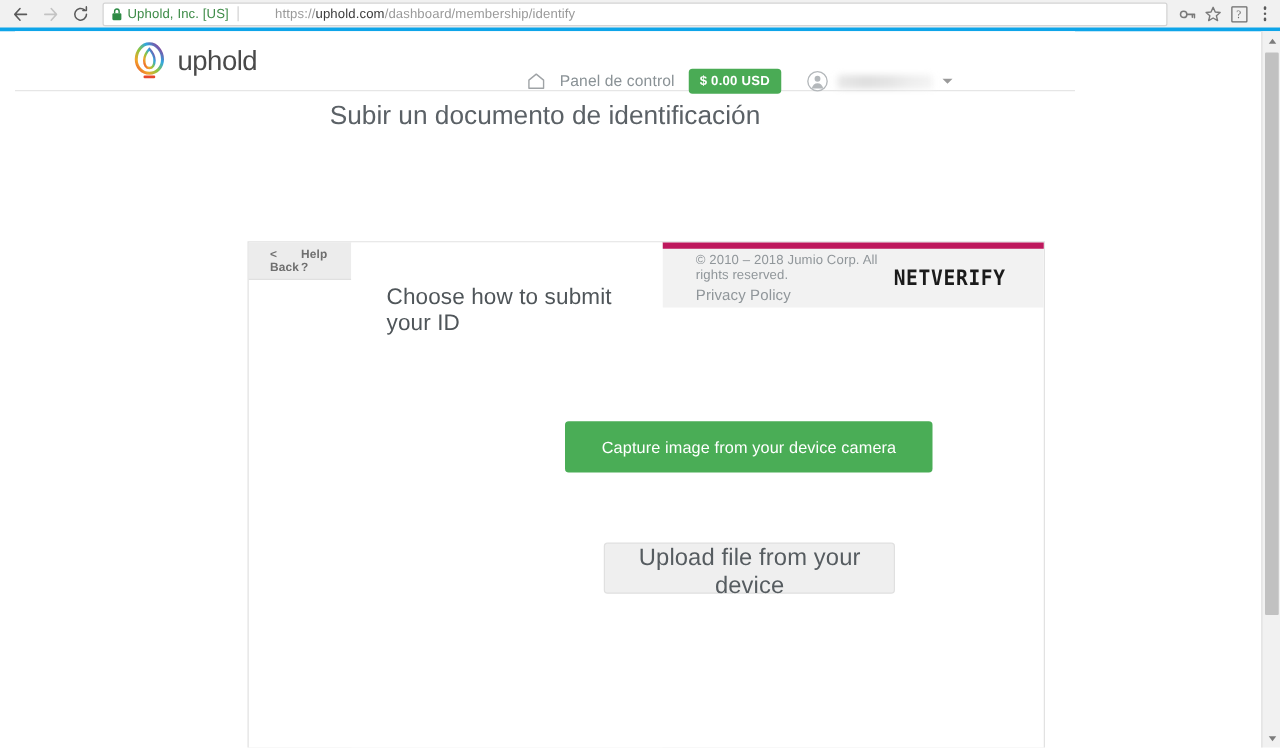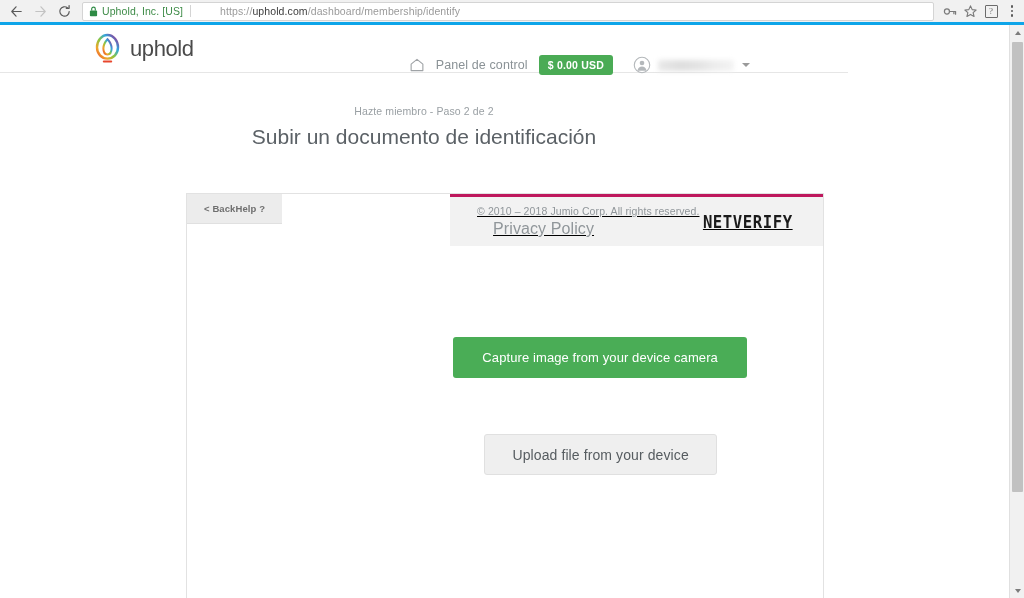--- a/index.html
+++ b/index.html
@@ -76,21 +76,21 @@
   }
   .menu-dots {
     width: 20px; height: 22px;
     display: flex; flex-direction: column; align-items: center;
     justify-content: center; gap: 2px;
   }
   .menu-dots i { width: 2.5px; height: 2.5px; border-radius: 50%; background: #5a5a5a; display:block; }
 
   
   .page {
-    position: absolute; top: 25px; left: 0;
+    position: absolute; top: 25px; left: 12px;
     width: 848px; height: 573px;
     background: #ffffff;
     overflow: hidden;
   }
 
   
   .site-header {
     height: 48px;
     border-bottom: 1px solid #e6e6e6;
     display: flex; align-items: center;
@@ -210,37 +210,36 @@
   }
 
   .btn-upload {
     position: absolute;
     left: 202px; top: 240px;
     width: 233px; height: 41px;
     background: #efefef;
     color: #565c60;
     border: 1px solid #e0e0e0;
     border-radius: 3px;
-    font-size: 14px;
+    font-size: 19px;
     font-family: "Liberation Sans", sans-serif;
     cursor: pointer;
     letter-spacing: .1px;
   }
 
   .card-footer {
     height: 52px;
     background: #f2f2f2;
-    border-top: 3px solid #be185d;
+    border-top: 5px solid #be185d;
     display: flex; align-items: center; 
     padding: 0 26px 0 27px;
-    text-decoration: underline;
   }
   .footer-left { display: flex; flex-direction: column; gap: 3px; }
   .footer-copy { font-size: 10.5px; color: #90969a; letter-spacing: .1px; }
-  .footer-privacy { font-size: 16px; color: #90969a; text-decoration: none; letter-spacing: .1px; margin-left: 16px; }
+  .footer-privacy { font-size: 12px; color: #90969a; text-decoration: none; letter-spacing: .1px; }
   .netverify {
     font-size: 17px; font-weight: bold; color: #1b1b1b;
     letter-spacing: 0.6px;
     font-family: "DejaVu Sans Mono", monospace;
     transform: scaleX(0.92);
   }
 
   
   .scrollbar {
     position: absolute; right: 0; top: 25px;
@@ -368,31 +367,31 @@
             <circle cx="10" cy="7.8" r="2.6" fill="currentColor"></circle>
             <path d="M4.9 16.4 C5.6 13.3 7.6 11.8 10 11.8 C12.4 11.8 14.4 13.3 15.1 16.4" fill="currentColor"></path>
           </svg>
         </span>
         <span class="user-name-blur"></span>
         <span class="caret-down"></span>
       </span>
     </div>
   </div>
 
-  <div class="step-label">Hazte miembro - Paso 2 de 2</div>
   <h1 class="page-title">Subir un documento de identificación</h1>
 
   <div class="card">
 
     <div class="card-topbar">
       <a href="#">&lt; Back</a>
       <a href="#">Help ?</a>
     </div>
 
     <div class="card-body">
+      <div class="card-heading">Choose how to submit your ID</div>
 
       <button class="btn-capture">Capture image from your device camera</button>
 
 
       <button class="btn-upload">Upload file from your device</button>
     </div>
 
     <div class="card-footer">
       <div class="footer-left">
         <span class="footer-copy">© 2010 – 2018 Jumio Corp. All rights reserved.</span>

